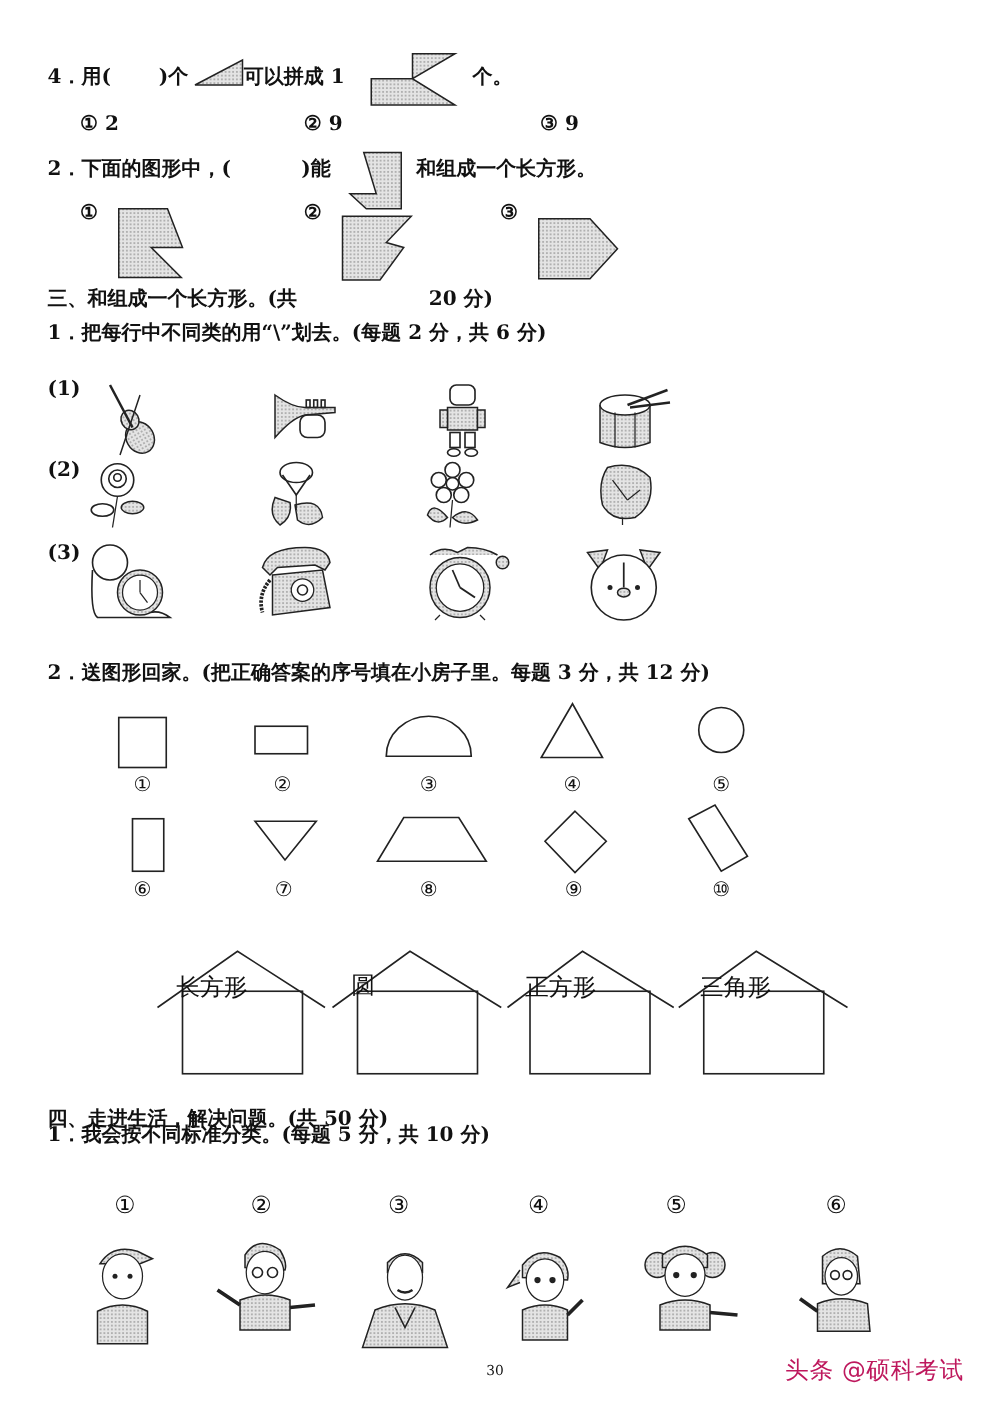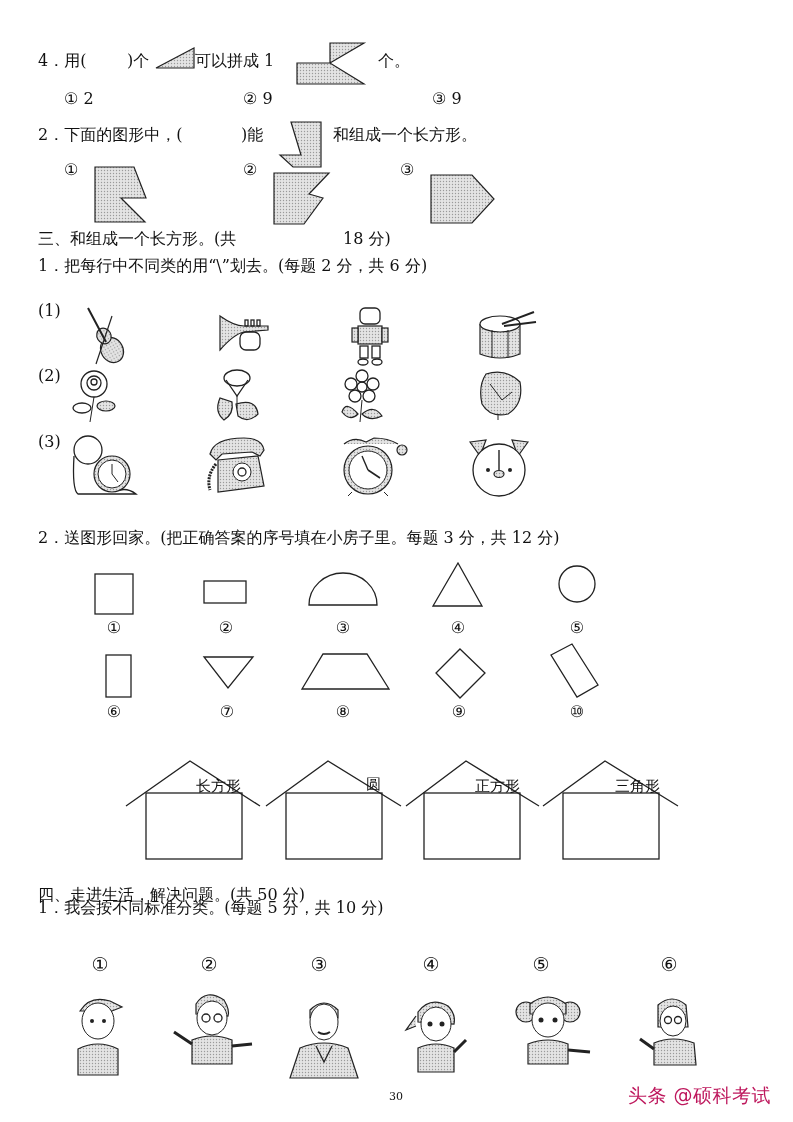--- a/index.html
+++ b/index.html
@@ -3,26 +3,26 @@
 <meta charset="utf-8">
 <style>
   html, body { margin: 0; padding: 0; }
   body {
     width: 793px; height: 1122px; position: relative; overflow: hidden;
     background: #ffffff; color: #111;
     font-family: "DejaVu Serif", "Liberation Serif", serif;
     font-size: 16px;
   }
   .abs { position: absolute; white-space: nowrap; }
-  .txt { font-size: 16px; line-height: 20px; }
+  .txt { font-size: 16px; line-height: 20px; font-weight: bold; }
   .num-label { font-size: 16px; line-height: 18px; text-align: center; }
   svg { position: absolute; overflow: visible; }
   .hatch-fill { fill: url(#dots); stroke: #222; stroke-width: 1.2; }
   .outline { fill: none; stroke: #222; stroke-width: 1.3; }
-  .house-label { font-size: 15px; text-align: right; width: 100px; }
+  .house-label { font-size: 19px; text-align: left; width: 100px; }
   .pagenum { font-size: 11px; }
   .watermark { font-family: "DejaVu Sans", "Liberation Sans", sans-serif; font-size: 19px; color: #be185d; letter-spacing: 0.5px; }
 </style>
 </head>
 <body>
 
 <svg width="0" height="0" style="position:absolute">
   <defs>
     <pattern id="dots" width="3" height="3" patternUnits="userSpaceOnUse">
       <rect width="3" height="3" fill="#e4e4e4"></rect>
@@ -69,21 +69,21 @@
     <polygon class="hatch-fill" points="1,1 56,1 36,22 50,26 31,52 1,52"></polygon>
   </svg>
 
   <span class="abs txt" style="left:400px;top:160px">③</span>
   <svg style="left:430px;top:174px" width="66" height="52">
     <polygon class="hatch-fill" points="1,1 42,1 64,25 42,49 1,49"></polygon>
   </svg>
 </div>
 
 <span class="abs txt" style="left:38px;top:229px">三、和组成一个长方形。(共</span>
-<span class="abs txt" style="left:343px;top:229px">18 分)</span>
+<span class="abs txt" style="left:343px;top:229px">20 分)</span>
 
 <span class="abs txt" style="left:38px;top:256px">1．把每行中不同类的用“\”划去。(每题 2 分，共 6 分)</span>
 
 <span class="abs txt" style="left:38px;top:301px">(1)</span>
 <svg style="left:84px;top:306px" width="46" height="60">
   <ellipse cx="28" cy="44" rx="11" ry="13" class="hatch-fill" transform="rotate(-30 28 44)"></ellipse>
   <ellipse cx="20" cy="30" rx="7" ry="8" class="hatch-fill" transform="rotate(-30 20 30)"></ellipse>
   <line x1="4" y1="2" x2="22" y2="36" stroke="#222" stroke-width="2"></line>
   <line x1="28" y1="10" x2="12" y2="58" stroke="#222" stroke-width="1.2"></line>
 </svg>

